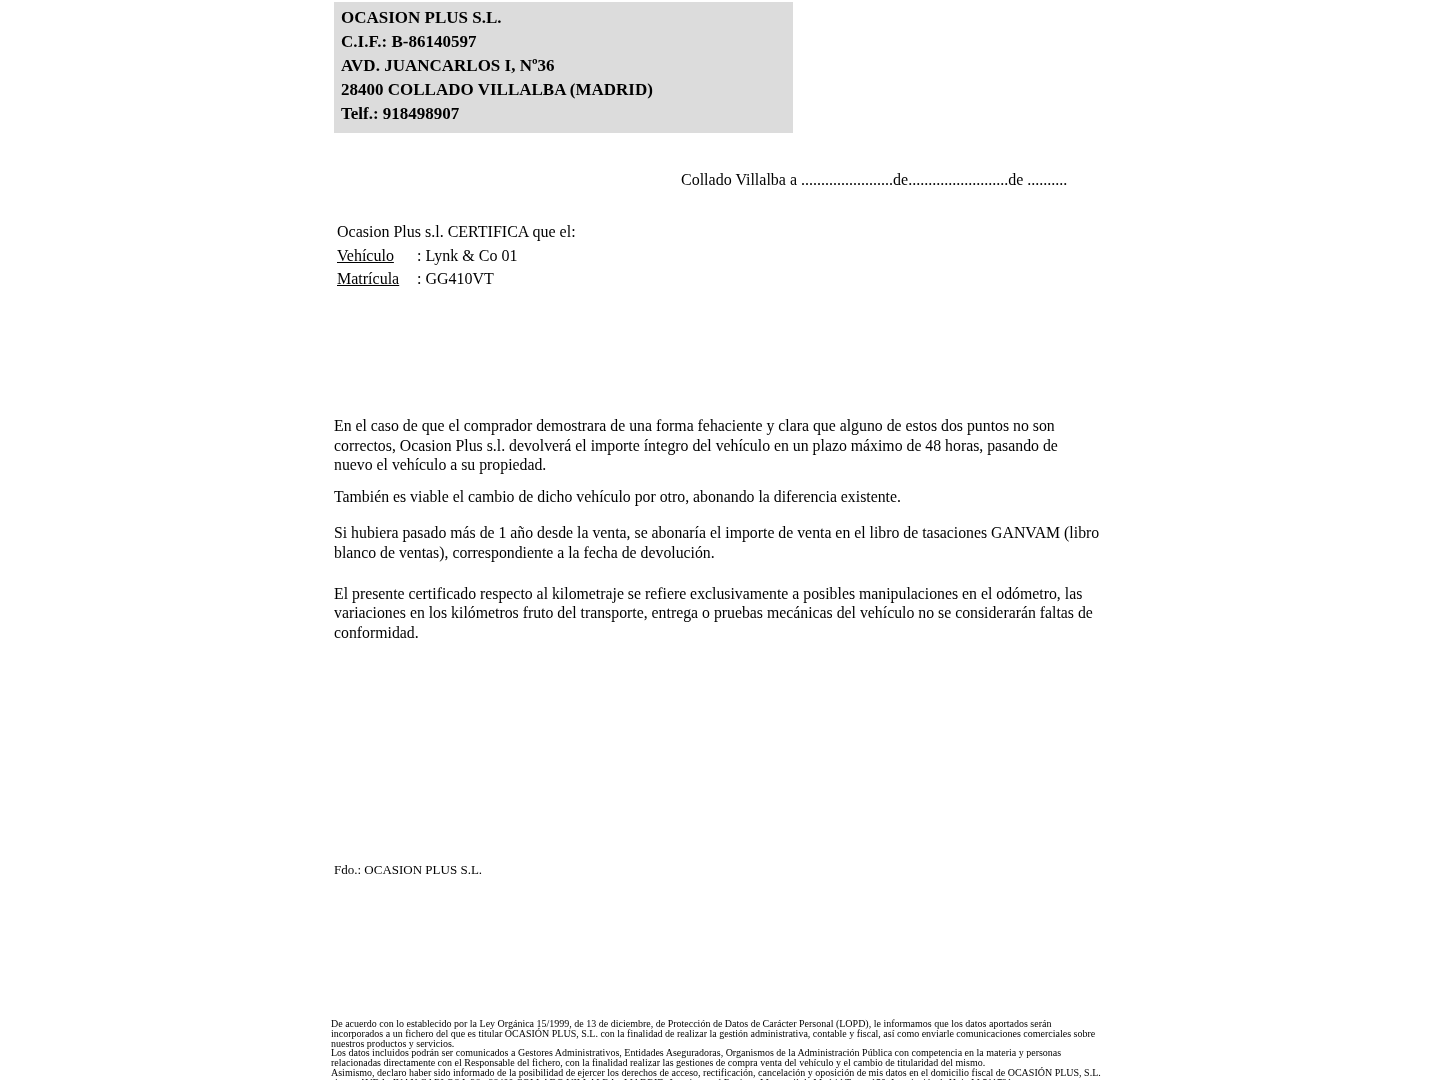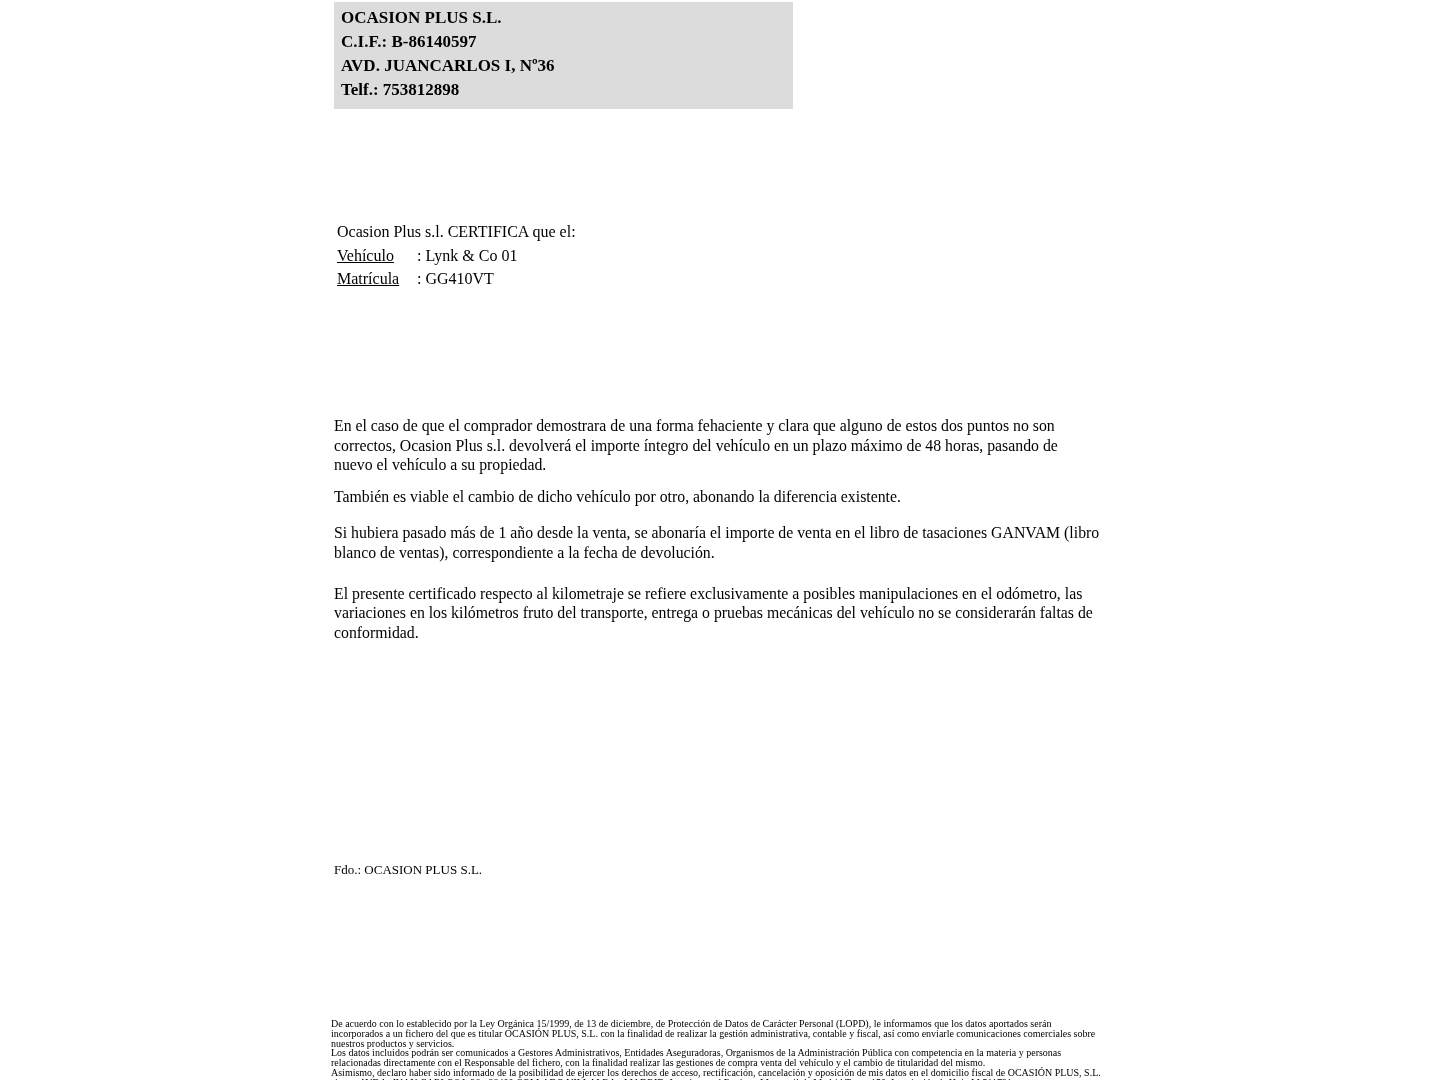--- a/index.html
+++ b/index.html
@@ -85,23 +85,25 @@
 </style>
 </head>
 <body>
 
 <div class="page">
 
   <div class="header-box">
     <div>OCASION PLUS S.L.</div>
     <div>C.I.F.: B-86140597</div>
     <div>AVD. JUANCARLOS I, Nº36</div>
-    <div>Telf.: 753812898</div>
+    <div>28400 COLLADO VILLALBA (MADRID)</div>
+    <div>Telf.: 918498907</div>
   </div>
 
+  <div class="date-line">Collado Villalba a .......................de.........................de ..........</div>
 
   <div class="certifica">
     <div>Ocasion Plus s.l. CERTIFICA que el:</div>
     <div class="field-line">
       <span class="field-label">Vehículo</span><span>: Lynk &amp; Co 01</span>
     </div>
     <div class="field-line">
       <span class="field-label">Matrícula</span><span>: GG410VT</span>
     </div>
   </div>

